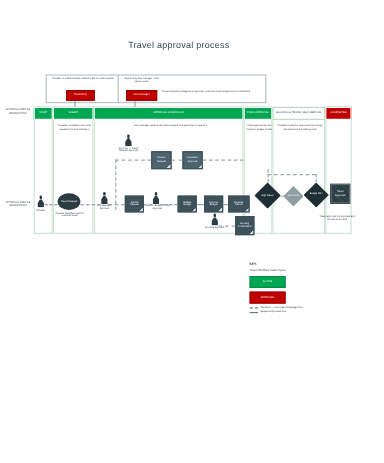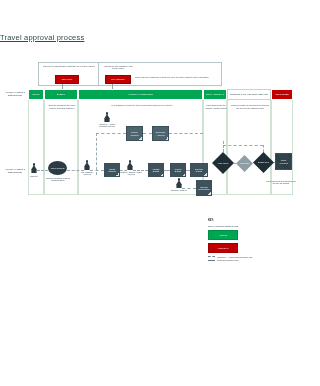--- a/index.html
+++ b/index.html
@@ -1,21 +1,21 @@
 <!DOCTYPE html>
 <html><head>
 <meta charset="utf-8">
 <style>
   html,body{margin:0;padding:0;background:#ffffff;}
   body{width:298px;height:386px;position:relative;overflow:hidden;
        font-family:"Liberation Sans",sans-serif;color:#1b2a33;}
   .canvas{position:absolute;left:0;top:0;width:298px;height:386px;background:#fff;}
 
-  .title{position:absolute;left:0;top:33px;width:298px;text-align:left;
-         font-size:7.5px;color:#2f4a52;letter-spacing:.2px;text-decoration:underline;}
+  .title{position:absolute;left:0;top:33px;width:298px;text-align:center;
+         font-size:7.5px;color:#2f4a52;letter-spacing:.2px;}
 
   
   .annbox{position:absolute;border:0.5px solid #b9c4c9;background:#fff;}
   .ann-left{left:38px;top:62px;width:60px;height:22px;}
   .ann-right{left:98px;top:62px;width:122px;height:22px;}
   .ann-label{position:absolute;font-size:2.1px;line-height:2.6px;color:#33444d;
              text-align:center;}
   .redchip{position:absolute;background:#c00000;border:0.4px solid #9c0000;
            color:#fff;font-size:2.2px;display:flex;align-items:center;
            justify-content:center;text-align:center;line-height:2.4px;}

